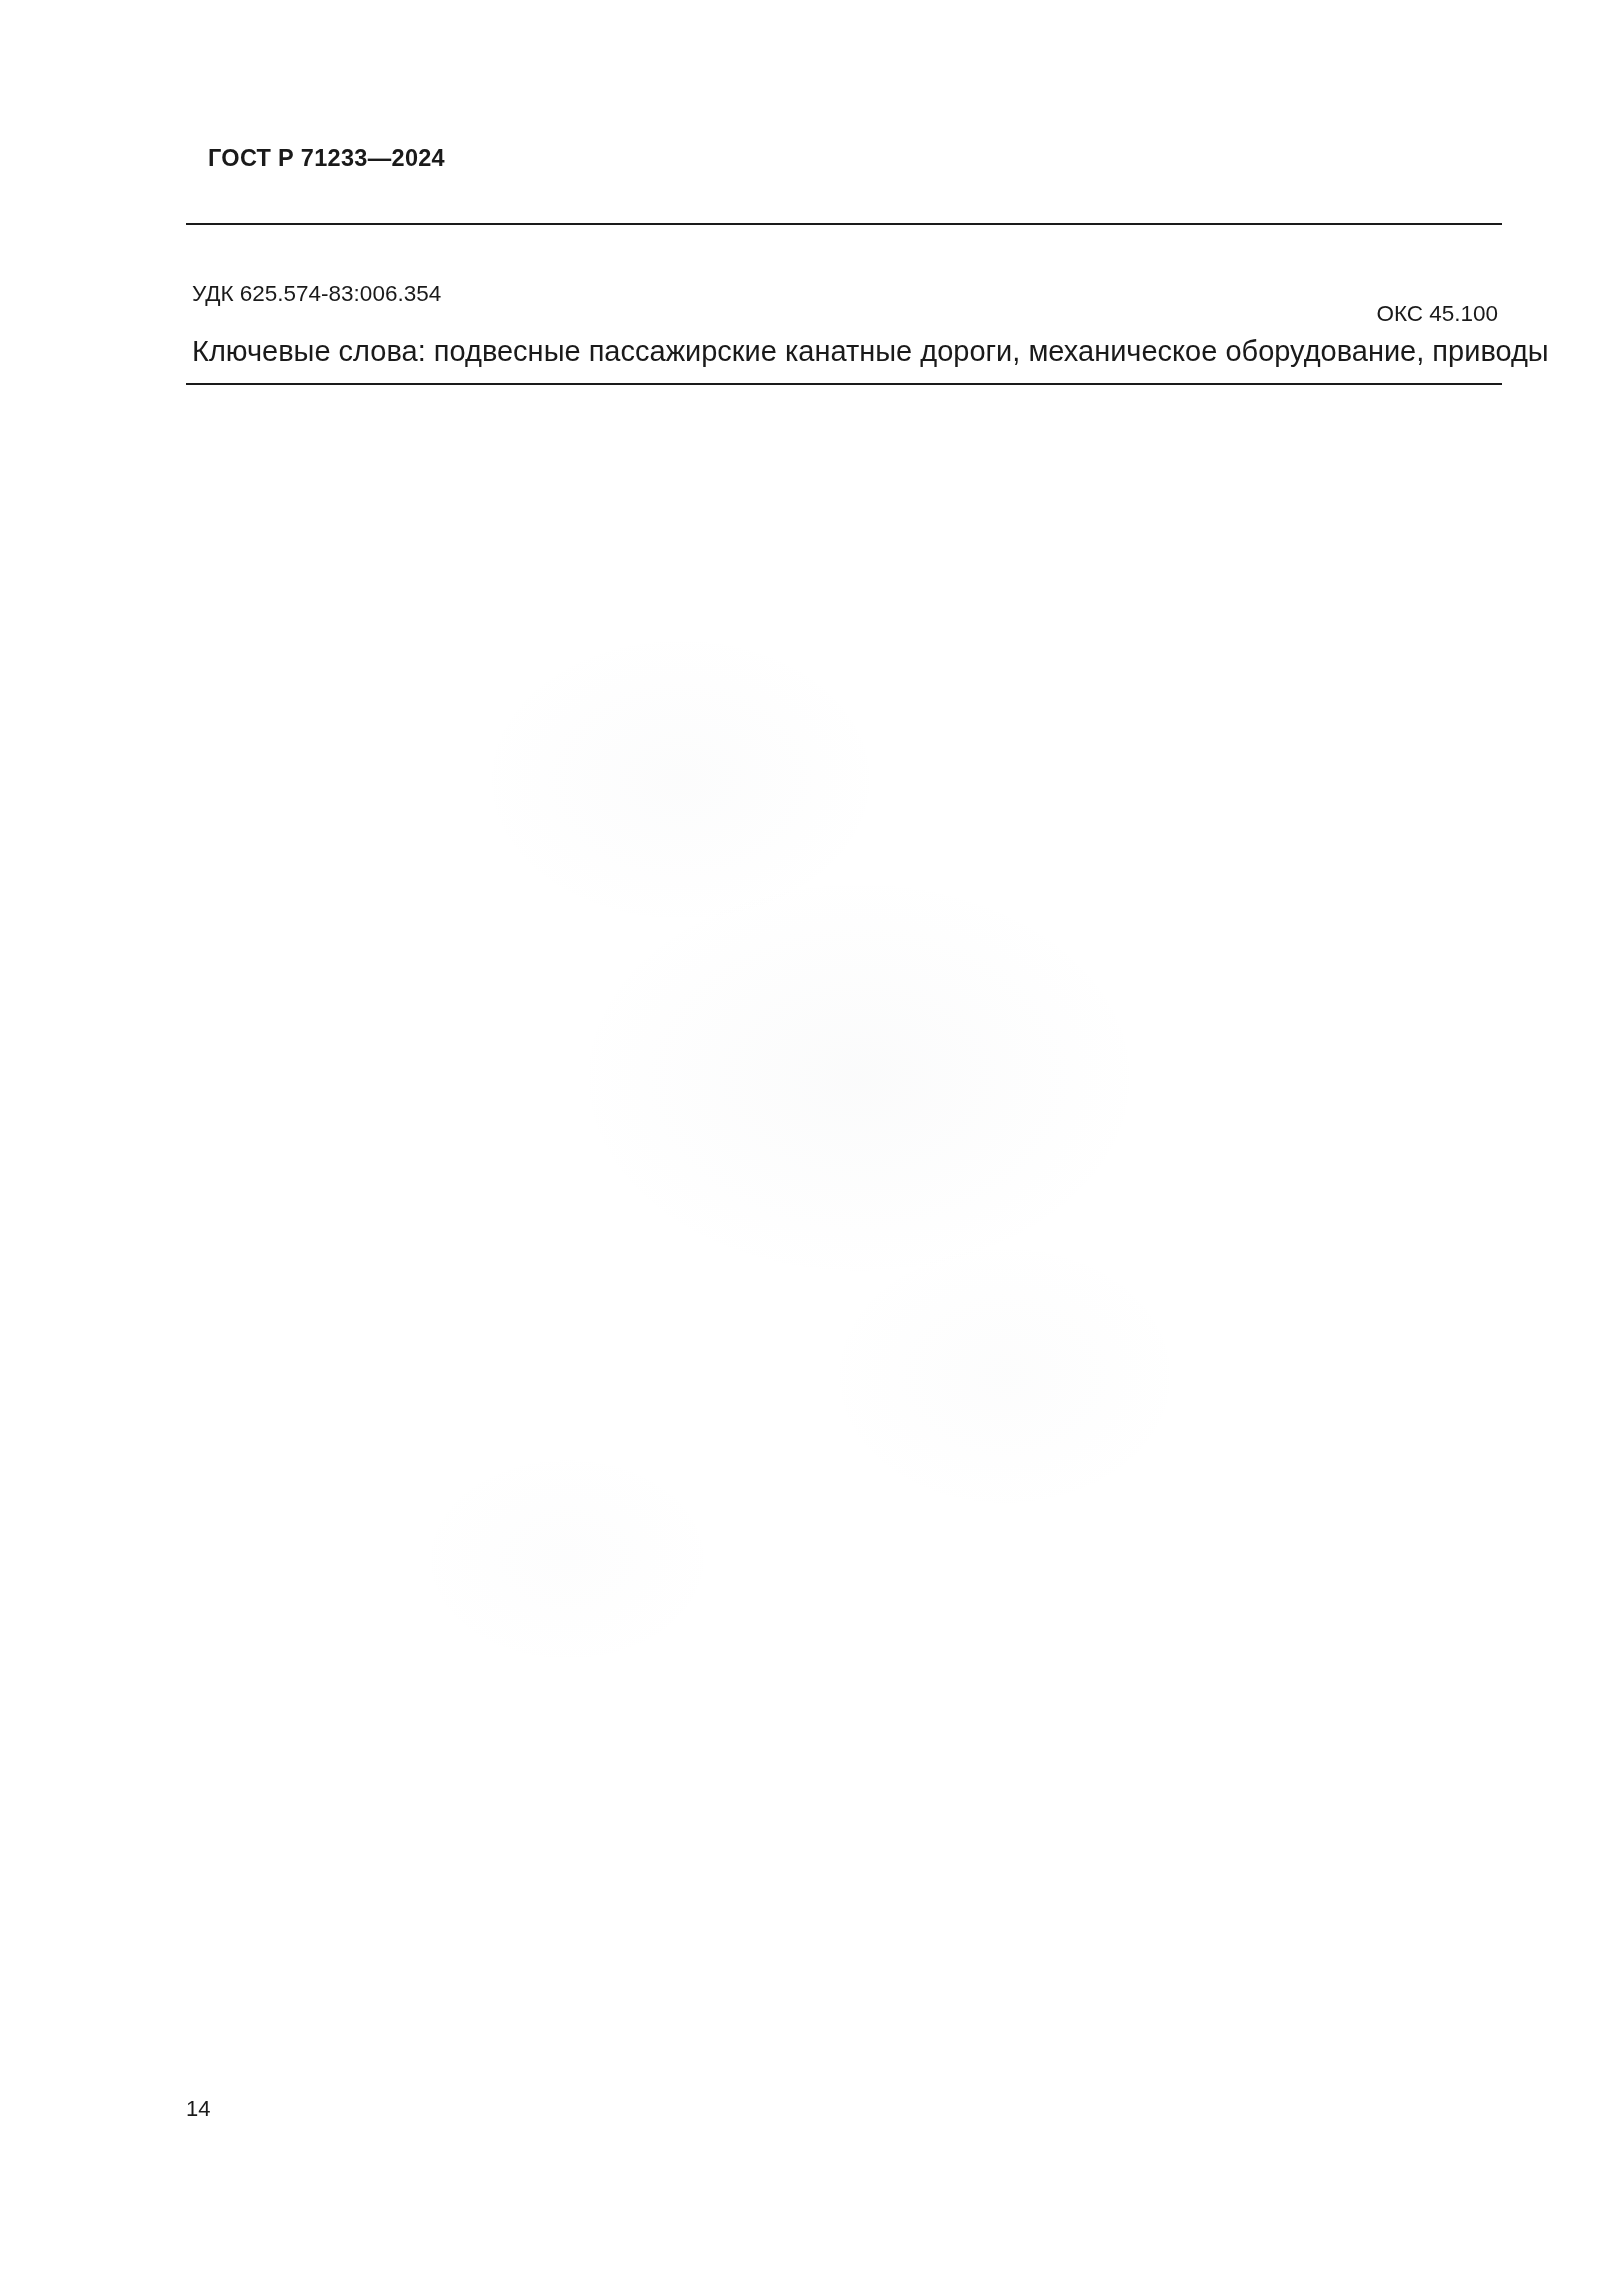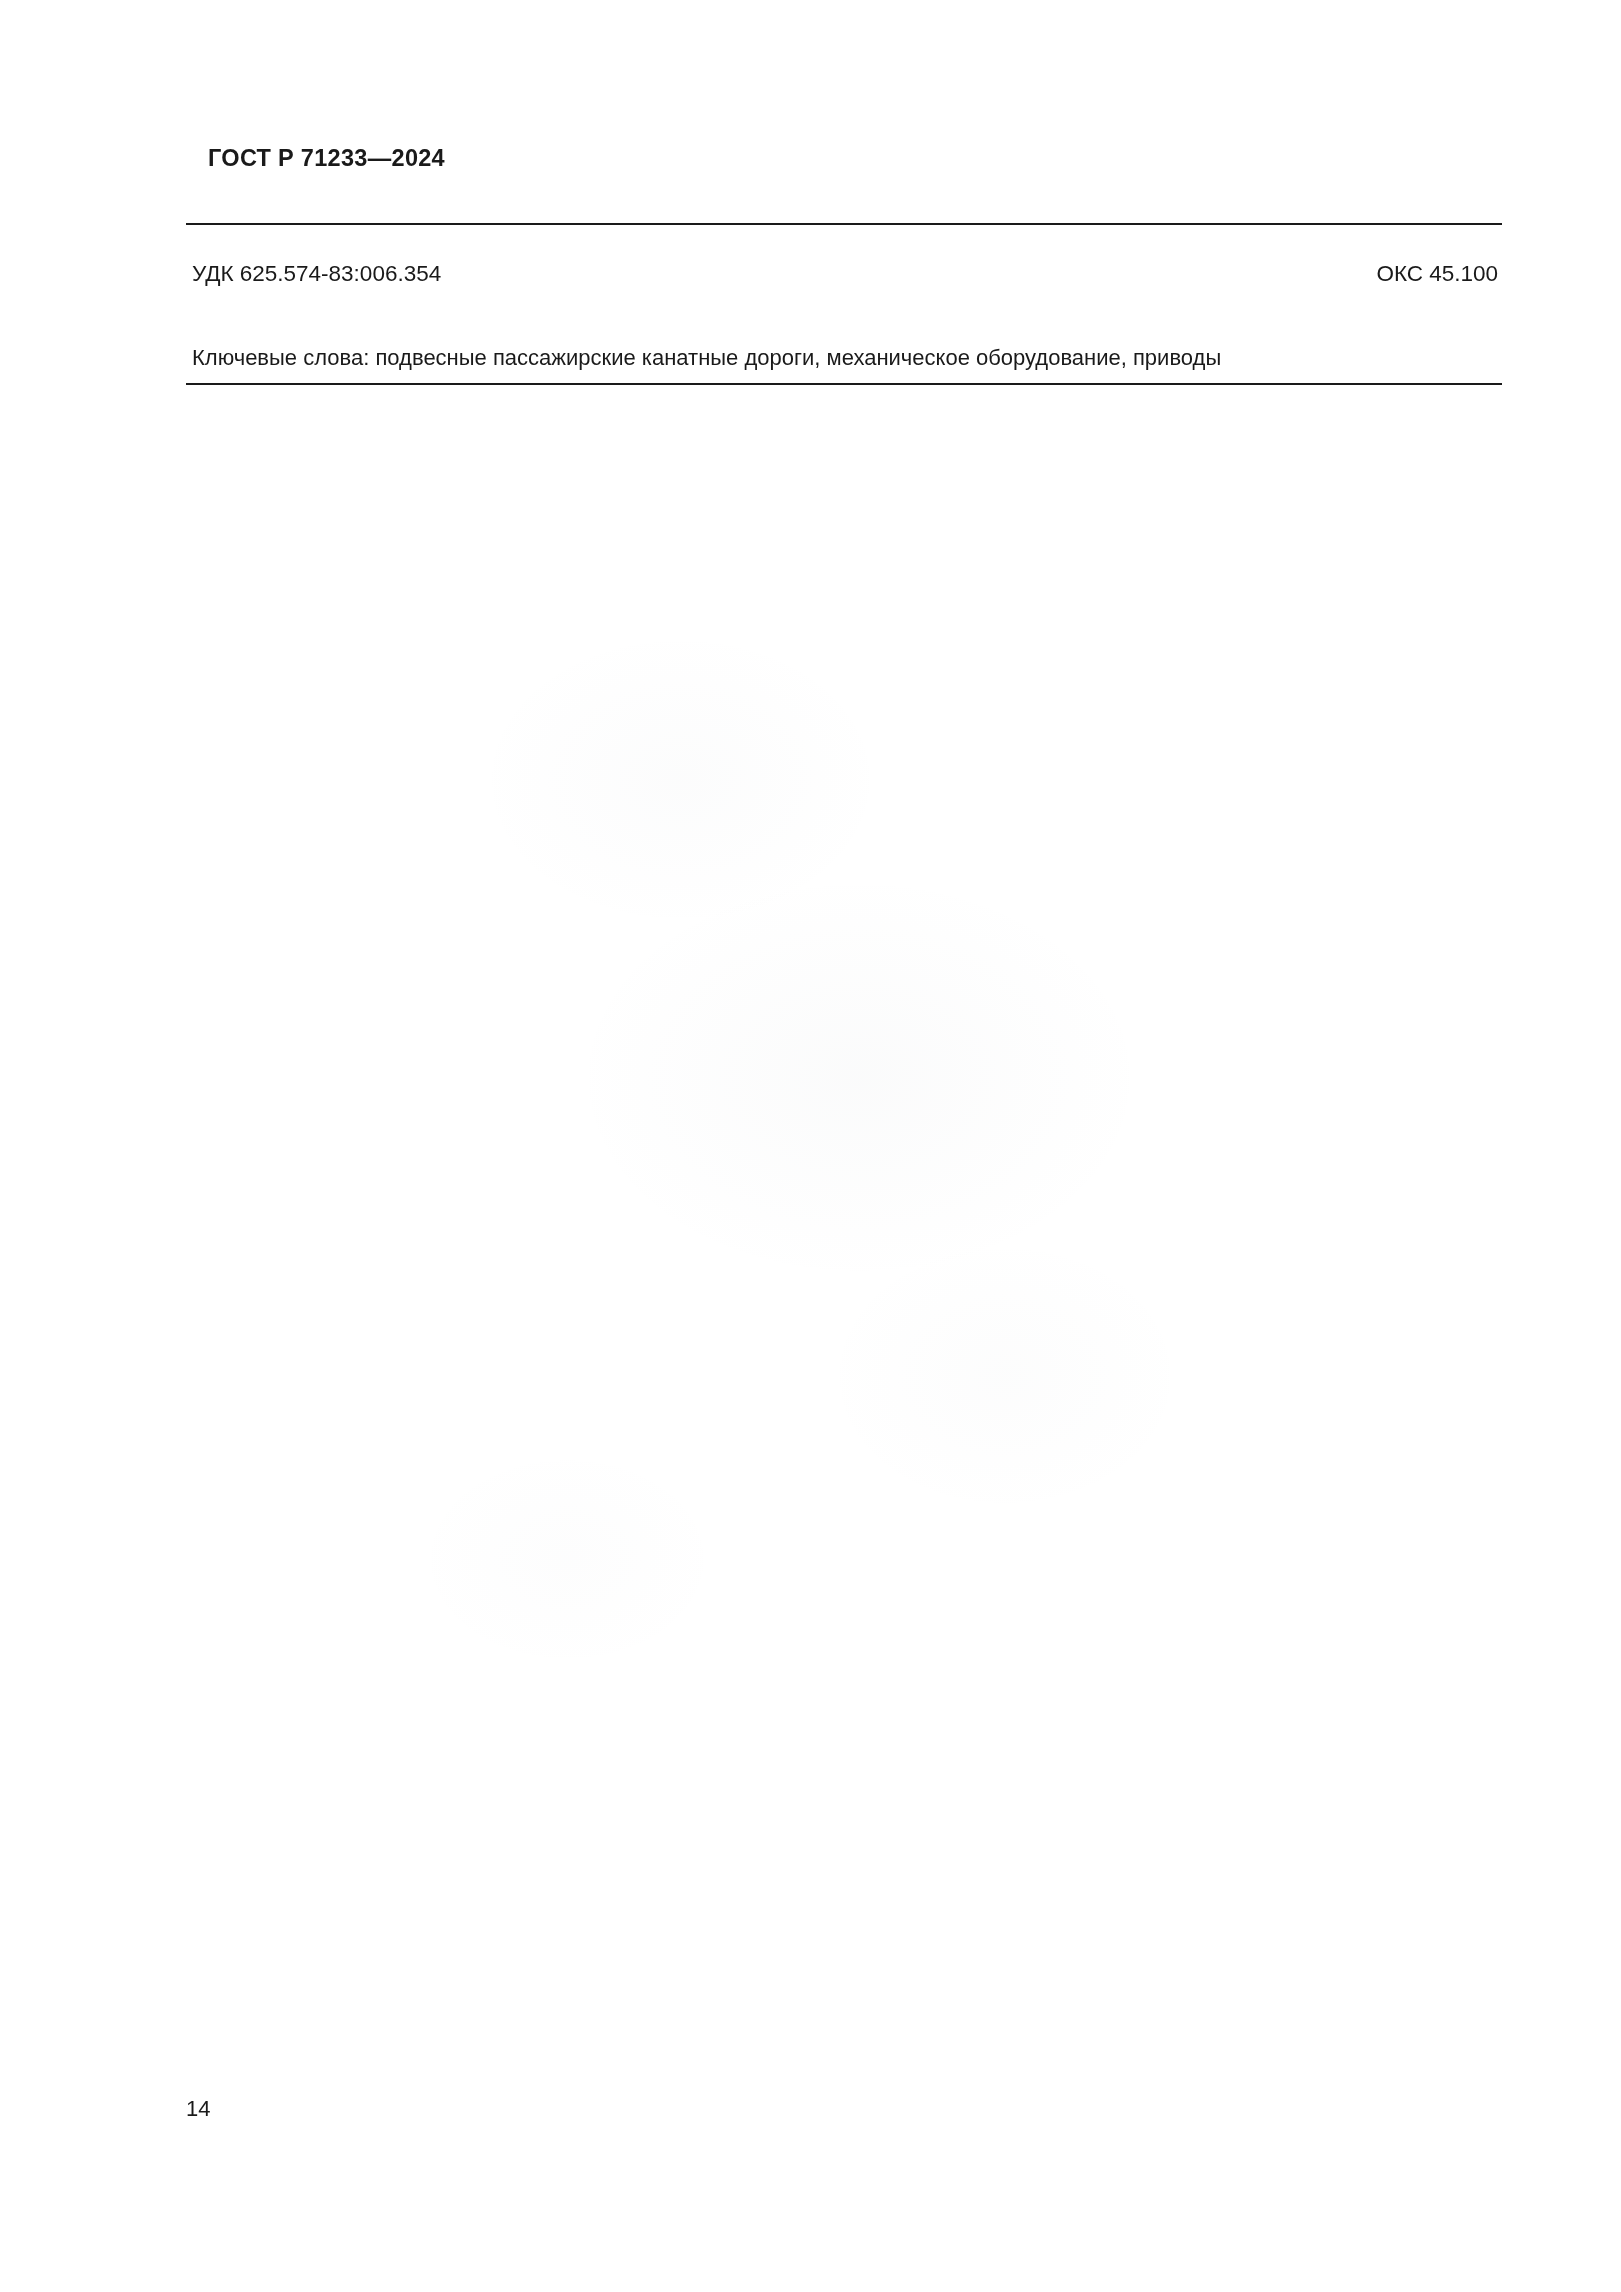--- a/index.html
+++ b/index.html
@@ -45,29 +45,29 @@
     position: absolute;
     left: 186px;
     top: 261px;
     width: 1316px;
     display: flex;
     justify-content: space-between;
     align-items: center;
     font-size: 22.5px;
   }
   .codes-row .udk { padding-left: 5.9px; }
-  .codes-row .oks { padding-right: 3.9px; }
+  .codes-row .oks { padding-right: 3.9px; margin-top: 40px; }
 
   
   .keywords {
     position: absolute;
     left: 192px;
-    top: 344px;
+    top: 333px;
     width: 1308px;
-    font-size: 22px;
+    font-size: 29px;
     line-height: 1.3;
     white-space: nowrap;
   }
 
   
   .page-number {
     position: absolute;
     left: 186px;
     top: 2096px;
     font-size: 22px;

